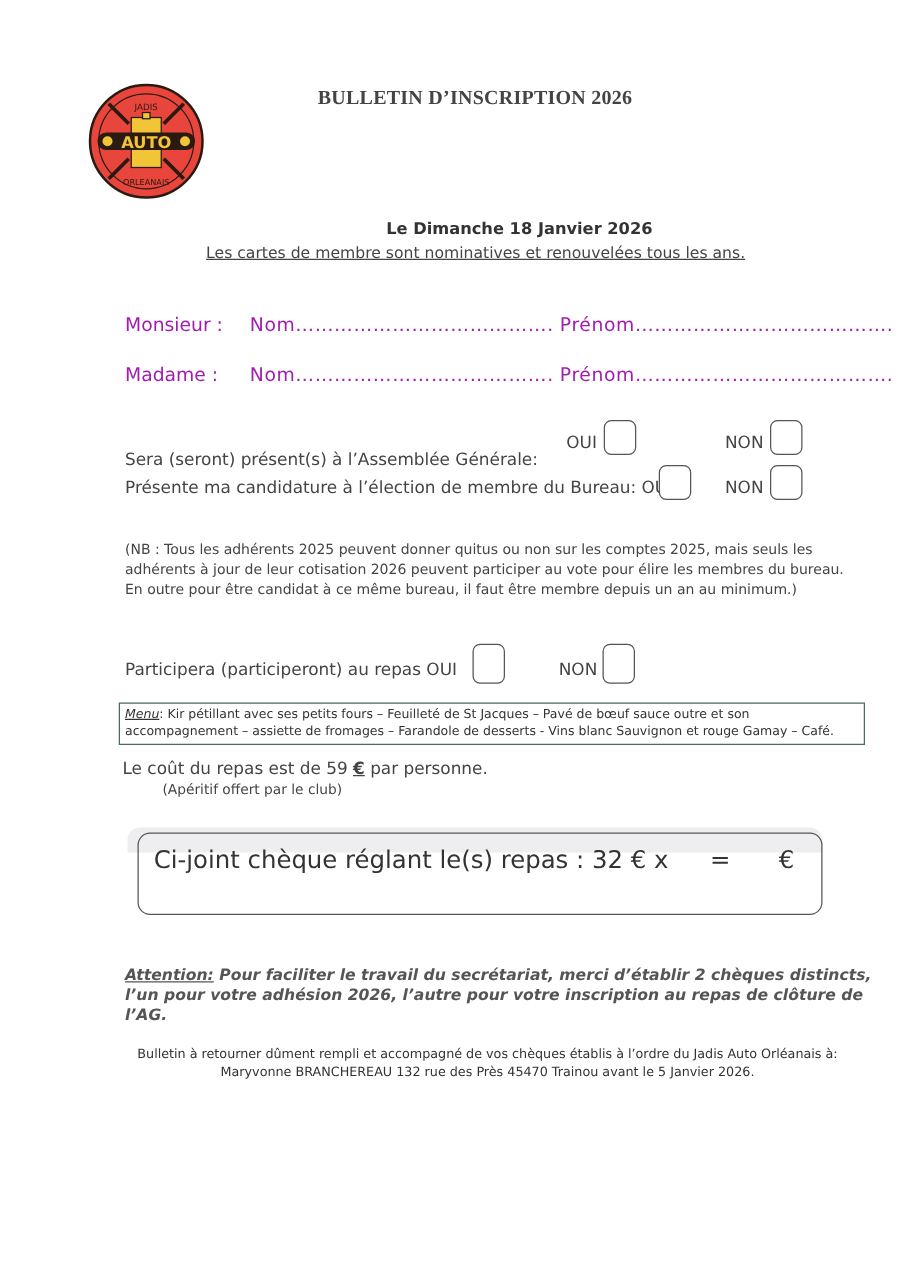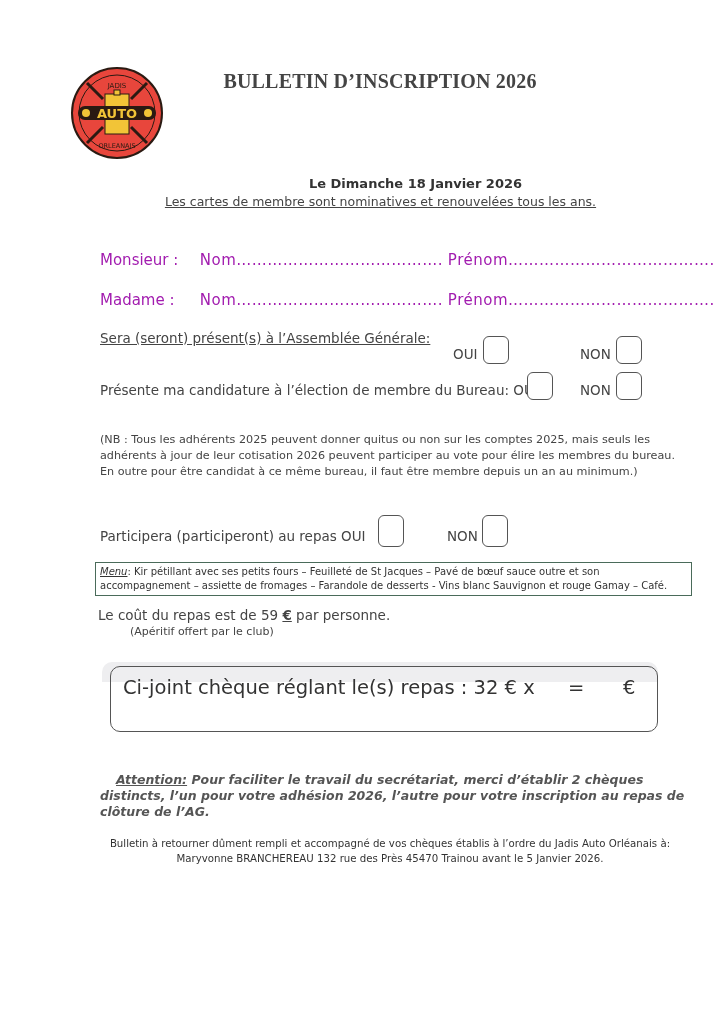--- a/index.html
+++ b/index.html
@@ -4,21 +4,21 @@
 <style>
   html, body { margin: 0; padding: 0; }
   body {
     width: 725px; height: 1024px; background: #ffffff; position: relative; overflow: hidden;
     font-family: "DejaVu Sans", sans-serif; color: #3a3a3a;
   }
   .abs { position: absolute; }
   .logo { left: 70px; top: 66px; width: 94px; height: 94px; }
   .title {
     left: 160px; top: 70px; width: 440px; text-align: center;
-    font-family: "Liberation Serif", serif; font-weight: bold; font-size: 20px; color: #444;
+    font-family: "Liberation Serif", serif; font-weight: bold; font-size: 16px; color: #444;
     letter-spacing: 0.2px;
   }
   .date { left: 0; width: 725px; top: 176px; text-align: center; font-weight: bold; font-size: 13px; color: #333; padding-left: 50px; box-sizing: border-box; margin-left: 28px; }
   .cards { left: 0; width: 725px; top: 194px; text-align: center; font-size: 12.5px; text-decoration: underline; color: #444; padding-left: 36px; box-sizing: border-box; }
   .row { font-size: 15px; color: #a21caf; white-space: nowrap; }
   .label-civ { display: inline-block; width: 95px; }
   .dots { letter-spacing: 0.5px; }
   .q { font-size: 13.5px; color: #444; white-space: nowrap; }
   .box {
     display: inline-block; width: 24px; height: 26px; border: 1.5px solid #555; border-radius: 6px;
@@ -33,21 +33,21 @@
   .cost { left: 98px; top: 607px; font-size: 13.5px; color: #444; white-space: nowrap; }
   .euro-u { text-decoration: underline; font-weight: bold; }
   .aperitif { left: 130px; top: 625px; font-size: 11px; color: #444; }
   .cheque-shadow { left: 102px; top: 662px; width: 556px; height: 20px; background: #eeeef0; border-radius: 10px 10px 0 0; }
   .cheque {
     left: 110px; top: 666px; width: 548px; height: 66px; border: 1.3px solid #555; border-radius: 10px;
     box-sizing: border-box;
   }
   .cheque-text { left: 123px; top: 676px; font-size: 19.5px; color: #333; white-space: nowrap; }
   .attention { left: 100px; top: 772px; width: 600px; font-size: 12.5px; font-style: italic; font-weight: bold; line-height: 16px; color: #555; }
-  .attention-label { text-decoration: underline; margin-left: 16px; }
+  .attention-label { text-decoration: underline; }
   .footer { left: 100px; top: 836px; width: 580px; text-align: center; font-size: 10.2px; line-height: 15px; color: #333; }
   .bold { font-weight: normal; }
 </style>
 </head>
 <body>
 
 <div class="abs logo">
   <svg width="94" height="94" viewBox="0 0 94 94">
     <circle cx="47" cy="47" r="45" fill="#e8463c" stroke="#2a1a12" stroke-width="2"></circle>
     <circle cx="47" cy="47" r="38" fill="none" stroke="#2a1a12" stroke-width="1"></circle>
@@ -75,21 +75,21 @@
   <span class="label-civ">Monsieur :</span>
   <span class="dots">Nom………………………………….</span>
   <span class="dots">Prénom………………………………….</span>
 </div>
 <div class="abs row" style="left:100px; top:291px;">
   <span class="label-civ">Madame :</span>
   <span class="dots">Nom………………………………….</span>
   <span class="dots">Prénom………………………………….</span>
 </div>
 
-<div class="abs q" style="left:100px; top:330px;text-decoration:underline;">Sera (seront) présent(s) à l’Assemblée Générale:</div>
+<div class="abs q" style="left:100px; top:360px;">Sera (seront) présent(s) à l’Assemblée Générale:</div>
 <div class="abs q" style="left:453px; top:346px;">OUI</div>
 <div class="abs box" style="left:483px; top:336px;"></div>
 <div class="abs q" style="left:580px; top:346px;">NON</div>
 <div class="abs box" style="left:616px; top:336px;"></div>
 
 <div class="abs q" style="left:100px; top:382px;">Présente ma candidature à l’élection de membre du Bureau: OUI</div>
 <div class="abs box" style="left:527px; top:372px;"></div>
 <div class="abs q" style="left:580px; top:382px;">NON</div>
 <div class="abs box" style="left:616px; top:372px;"></div>
 

